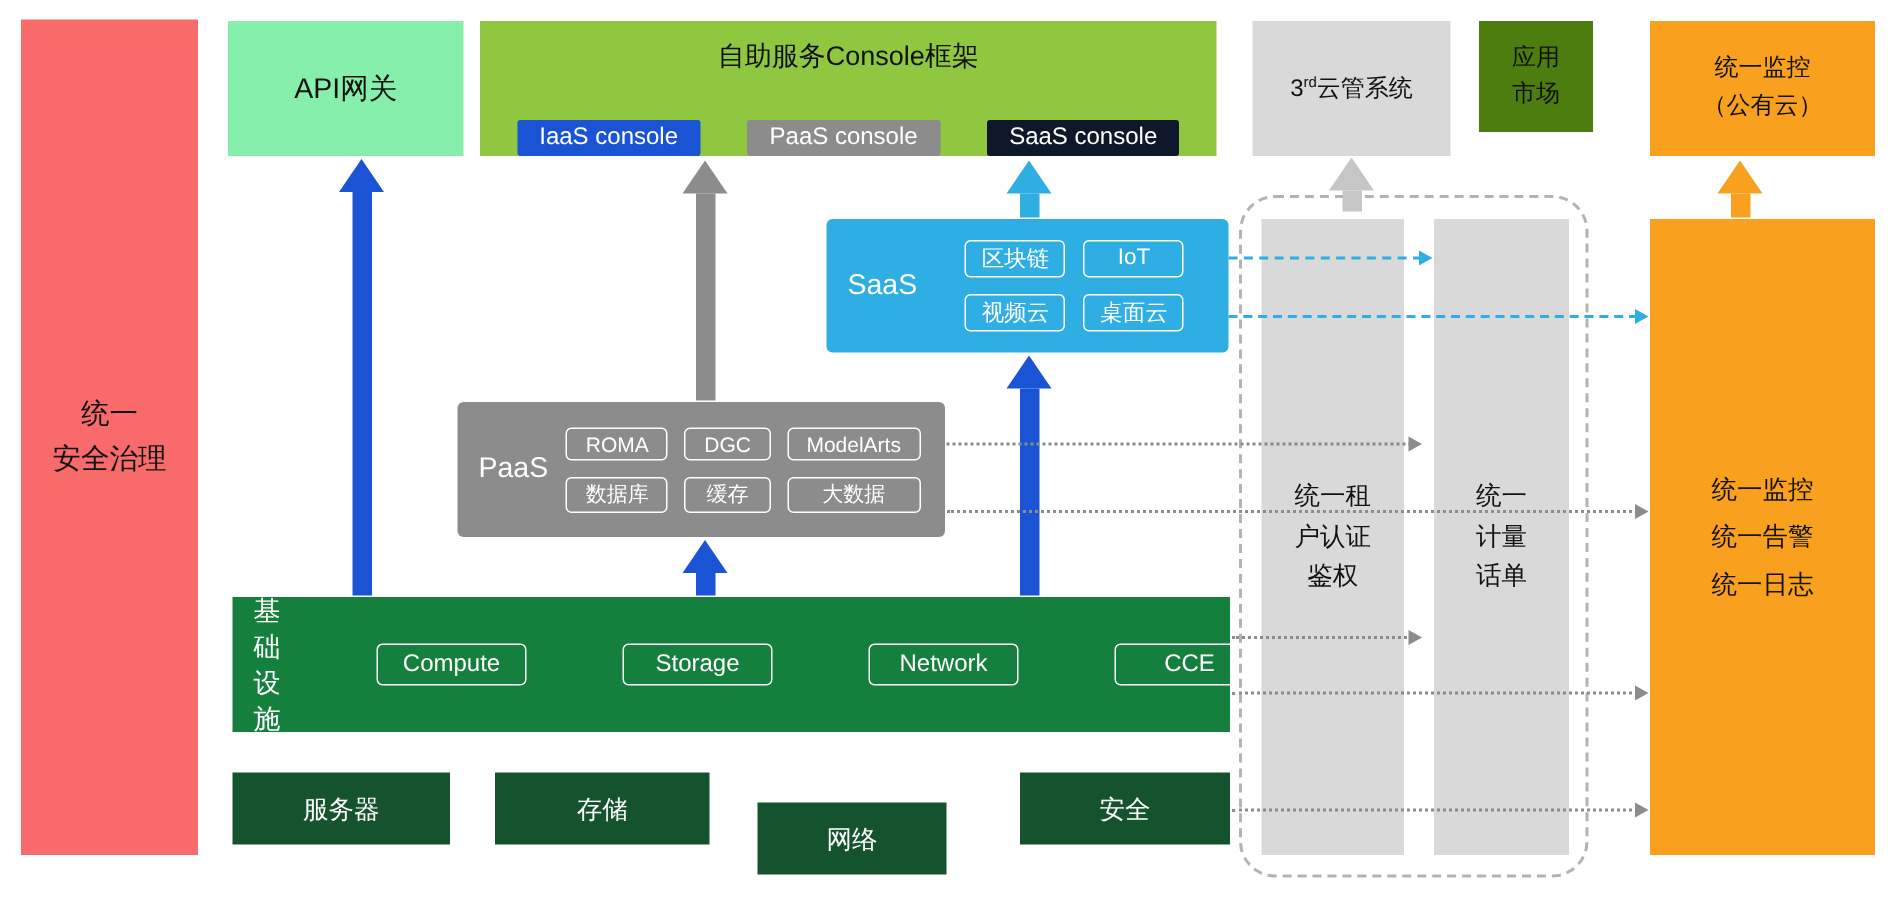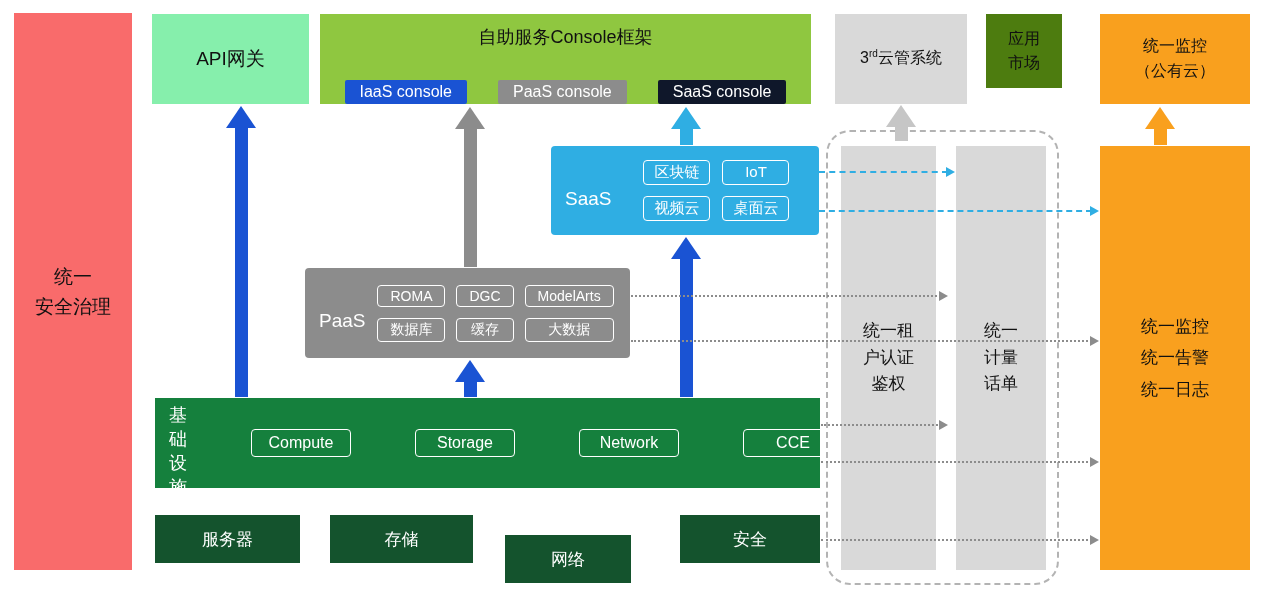--- a/index.html
+++ b/index.html
@@ -22,21 +22,21 @@
   .cbadge-iaas { background:#1A53D3; }
   .cbadge-paas { background:#8C8C8C; }
   .cbadge-saas { background:#0f172a; }
   #third-party { left:835px; top:14px; width:132px; height:90px; background:#D9D9D9; font-size:16px; }
   #third-party sup { font-size:10px; }
   #app-market { left:986px; top:14px; width:76px; height:74px; background:#4d7c0f; font-size:16px; line-height:1.5; }
   #ops-platform { left:1100px; top:14px; width:150px; height:90px; background:#F9A01E; font-size:16px; line-height:1.55; }
 
   
   #saas-box { left:551px; top:146px; width:268px; height:89px; background:#2FAEE3; border-radius:4px; justify-content:flex-start; padding-left:14px; }
-  .blabel { color:#ffffff; font-size:19px;margin-top:16px; }
+  .blabel { color:#ffffff; font-size:19px; }
   .saas-grid { display:grid; grid-template-columns:max-content max-content; gap:11px 12px; margin-left:32px; }
   .wbadge { border:1.5px solid #ffffff; color:#ffffff; border-radius:4px; font-size:15px; padding:2px 10px; text-align:center; white-space:nowrap; }
   #paas-box { left:305px; top:268px; width:325px; height:90px; background:#8C8C8C; border-radius:4px; justify-content:flex-start; padding-left:14px; }
   .paas-grid { display:grid; grid-template-columns:max-content max-content max-content; gap:11px 11px; margin-left:12px; }
   .paas-grid .wbadge { font-size:14px; padding:2px 12px; }
 
   
   #infra-bar { left:155px; top:398px; width:665px; height:90px; background:#15803d; justify-content:flex-start; padding-left:14px; gap:20px; }
   #infra-bar .blabel { font-size:18px; }
   .infra-badge { min-width:100px; font-size:16px; padding:4px 8px;margin-left:44px; }

